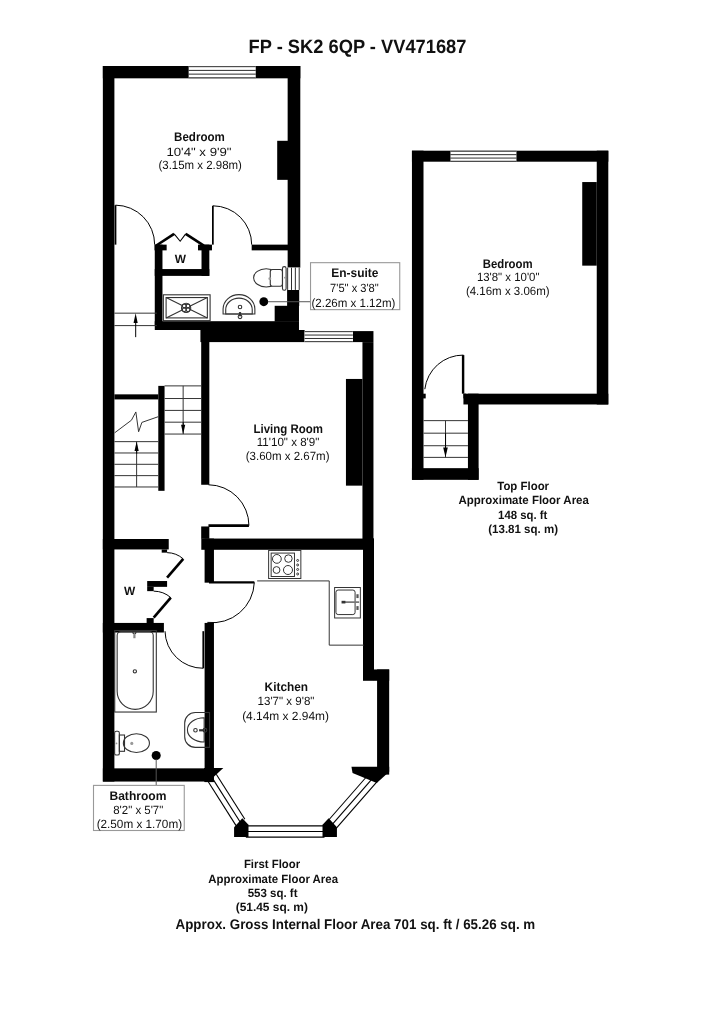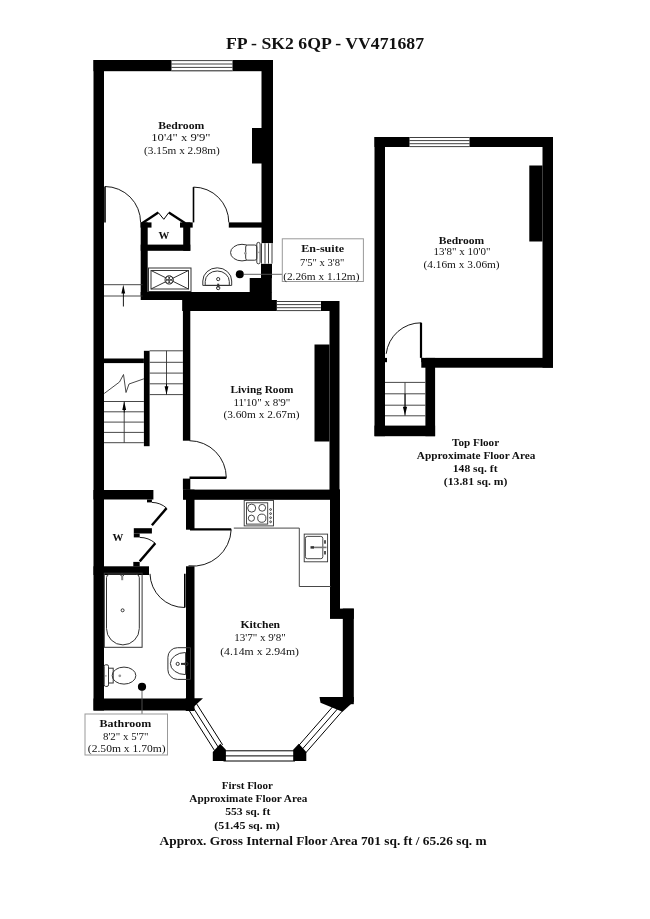--- a/index.html
+++ b/index.html
@@ -1,16 +1,16 @@
 <!DOCTYPE html>
 <html><head>
 <meta charset="utf-8">
 <style>
   html,body{margin:0;padding:0;background:#fff;}
-  #page{position:relative;width:650px;height:919px;background:#fff;font-family:Liberation Serif, serif;}
+  #page{position:relative;width:650px;height:919px;background:#fff;font-family:Liberation Sans, sans-serif;}
   svg{position:absolute;left:0;top:0;}
   text{fill:#111;}
   .rn{font-weight:bold;font-size:11.4px;}
   .dim{font-size:10.9px;}
   .fa{font-weight:bold;font-size:10.8px;}
 </style>
 </head>
 <body>
 <div id="page">
 <svg width="650" height="919" viewBox="0 0 650 919">

